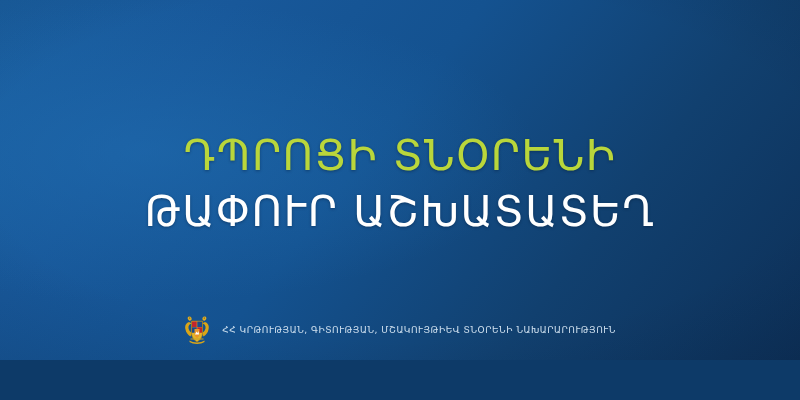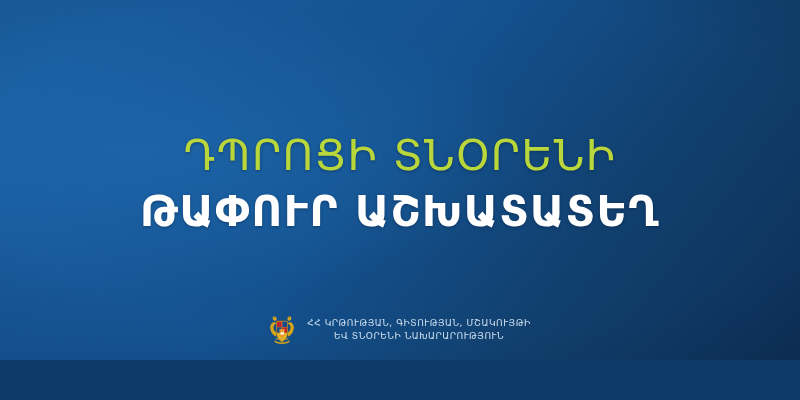--- a/index.html
+++ b/index.html
@@ -52,21 +52,21 @@
     display: block;
     font-size: 42px;
     line-height: 56px;
     letter-spacing: 1.5px;
     font-weight: 400;
     white-space: nowrap;
     text-shadow: 0 1px 3px rgba(0, 20, 45, 0.40);
   }
 
   .headline .line-1 { color: #b9d63b; }
-  .headline .line-2 { color: #ffffff; font-weight: bold; }
+  .headline .line-2 { color: #ffffff; }
 
   .footer {
     position: absolute;
     left: 0;
     right: 0;
     bottom: 14px;
     z-index: 2;
     display: flex;
     align-items: center;
     justify-content: center;
@@ -75,21 +75,21 @@
 
   .emblem {
     width: 26px;
     height: 32px;
     flex: 0 0 auto;
     display: block;
   }
 
   .ministry {
     display: flex;
-    flex-direction: column;
+    flex-direction: row;
     align-items: center;
     justify-content: center;
   }
 
   .ministry .m-line {
     display: block;
     color: #cfe0ef;
     font-size: 9px;
     line-height: 13px;
     letter-spacing: 0.55px;

